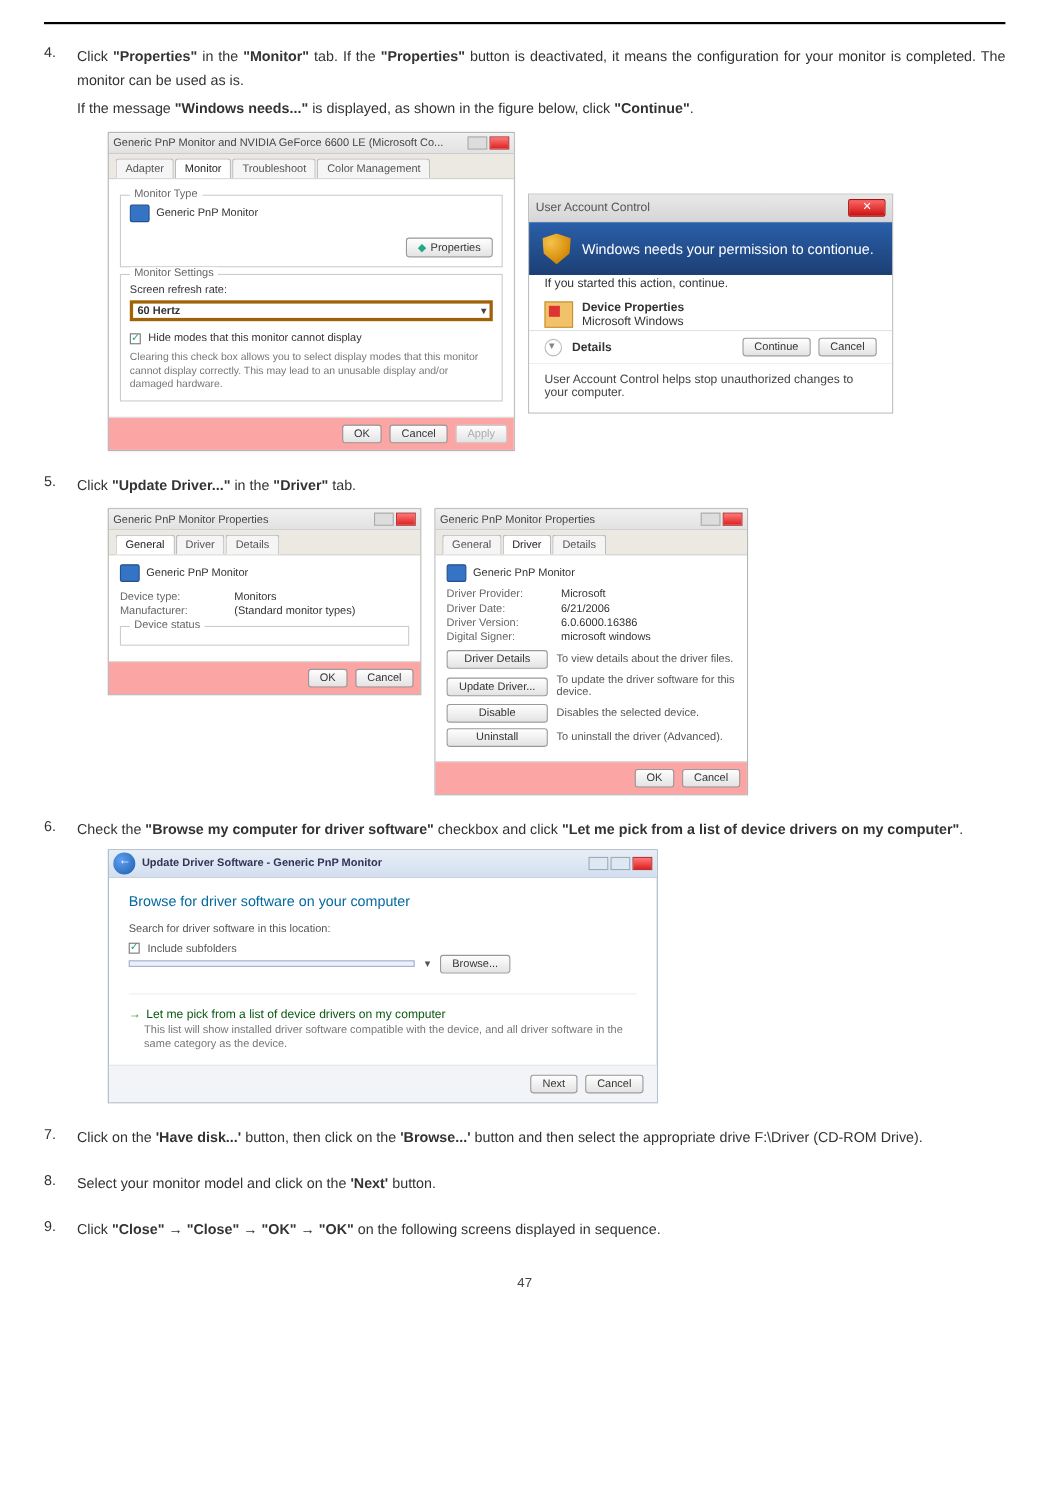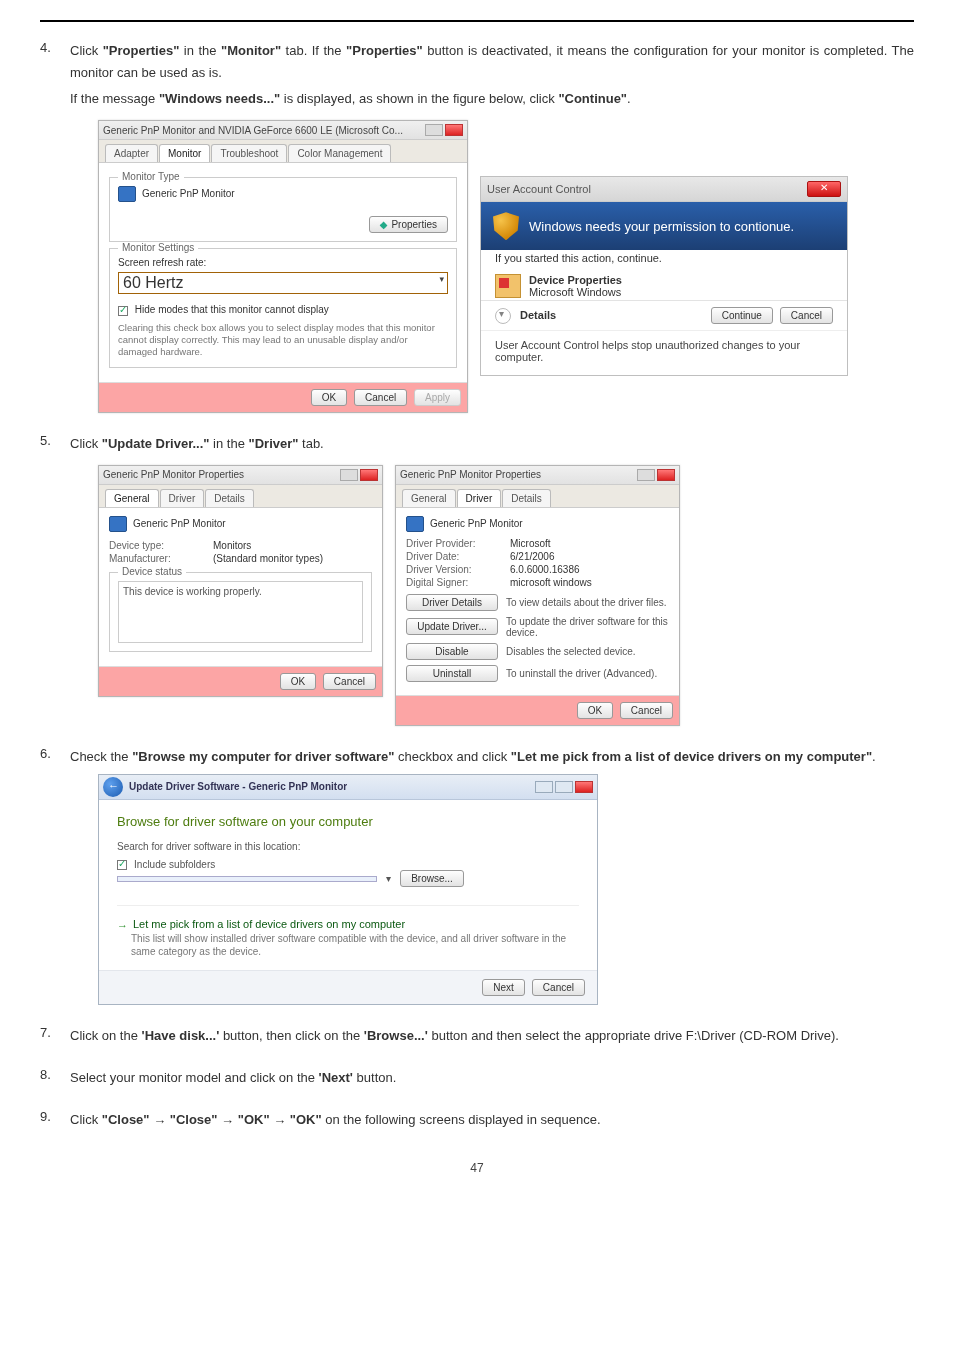--- a/index.html
+++ b/index.html
@@ -41,31 +41,31 @@
   .winbtn { width: 18px; height: 12px; border: 1px solid #aaa; background: #ddd; display:inline-block; }
   .winbtn.close { background: linear-gradient(#f77,#d22); border-color:#b33; }
   .win .tabs { display:flex; gap:1px; padding: 4px 6px 0 6px; background:#ece9e2; border-bottom:1px solid #ccc; }
   .tab { padding: 3px 8px; border: 1px solid #bbb; border-bottom: none; background:#f5f5f5; border-radius:3px 3px 0 0; font-size:10px; color:#555; }
   .tab.active { background:#fff; font-weight:normal; color:#222; }
   .win .body { background:#fff; padding: 8px 10px; }
   .groupbox { border:1px solid #ccc; margin:6px 0; padding:8px; position:relative; }
   .groupbox .legend { position:absolute; top:-7px; left:8px; background:#fff; padding:0 4px; font-size:10px; color:#666; }
   .btn { display:inline-block; padding:2px 10px; border:1px solid #999; background:linear-gradient(#fefefe,#e3e3e3); border-radius:3px; font-size:10px; color:#333; }
   .btn.disabled { color:#aaa; border-color:#ccc; }
-  .select { border:1px solid #a16207; padding:1px 16px 1px 4px; background:#fff; position:relative; display:inline-block; min-width:120px; font-size:16px; }
+  .select { border:3px solid #a16207; padding:1px 16px 1px 4px; background:#fff; position:relative; display:inline-block; min-width:120px; font-size:10px;font-weight:bold; }
   .select::after { content:"▾"; position:absolute; right:3px; top:1px; font-size:9px; color:#444; }
   .chk { display:inline-block; width:10px; height:10px; border:1px solid #777; background:#fff; margin-right:4px; vertical-align:middle; position:relative; }
   .chk.checked::after { content:"✓"; position:absolute; left:0; top:-3px; font-size:10px; color:#2a6; }
   .btnrow { text-align:right; padding:6px; border-top:1px solid #ddd; background:#fca5a5; }
   .btnrow .btn { margin-left:4px; }
 
   .monicon { width:18px; height:16px; background:#3573c4; display:inline-block; border:1px solid #24518b; border-radius:2px; vertical-align:middle; margin-right:6px; }
 
   
-  .uac { border:1px solid #bfbfbf; background:#fff; width:368px; font-size:11px; }
+  .uac { border:1px solid #bfbfbf; background:#fff; width:332px; font-size:11px; }
   .uac .titlebar2 { display:flex; align-items:center; justify-content:space-between; padding:4px 6px; background:linear-gradient(#e8e8e8,#d6d6d6); border-bottom:1px solid #ccc; color:#555; font-size:11px; }
   .uac .closex { width:34px; height:16px; background:linear-gradient(#f66,#c11); border:1px solid #a11; border-radius:2px; position:relative; }
   .uac .closex::after { content:"✕"; color:#fff; font-size:10px; position:absolute; left:12px; top:0; }
   .uac .banner { display:flex; align-items:center; gap:10px; background:linear-gradient(#2a5faa,#1c3f74); color:#fff; padding:10px 12px; font-size:13px; }
   .shield { width:26px; height:28px; background:radial-gradient(circle at 30% 30%, #f6c34a, #d48806 70%); clip-path: polygon(50% 0, 100% 15%, 95% 65%, 50% 100%, 5% 65%, 0 15%); }
   .uac .content { padding:2px 14px; font-size:11px; color:#333; }
   .devicon { width:26px; height:24px; background:#f2c26b; display:inline-block; border:1px solid #c49133; vertical-align:middle; margin-right:8px; position:relative; }
   .devicon::after { content:""; position:absolute; left:3px; top:3px; width:10px; height:10px; background:#d33; }
   .uac .details { display:flex; align-items:center; justify-content:space-between; padding:6px 14px; border-top:1px solid #e3e3e3; }
   .chevron { width:16px; height:16px; border:1px solid #bbb; border-radius:8px; display:inline-block; position:relative; vertical-align:middle; margin-right:6px; }
@@ -84,21 +84,21 @@
   
   .wiz { width:500px; border:1px solid #a8b4c2; background:#fff; font-size:11px; }
   .wiz .titlebar3 { display:flex; align-items:center; justify-content:space-between; padding:2px 4px; background:linear-gradient(#e8eef6,#d3dff0); border-bottom:1px solid #b8c6da; }
   .wiz .wiconrow2 { display:flex; gap:2px; }
   .wiconbtn { width:18px; height:12px; border:1px solid #9ab; background:#dfe8f2; }
   .wiconbtn.close2 { background:linear-gradient(#f77,#d22); border-color:#b33; }
   .wiz .titlebar3 .wt { display:flex; align-items:center; gap:6px; font-size:10px; color:#335;font-weight:bold; }
   .backarr { width:20px; height:20px; border-radius:10px; background:radial-gradient(circle at 35% 35%, #5ea0ee, #1b5bb0); position:relative; }
   .backarr::after { content:"←"; color:#fff; position:absolute; left:5px; top:1px; font-size:11px; }
   .wiz .wizbody { padding:14px 18px 6px 18px; }
-  .wizhead { color:#4d7c0f; font-size:13px; margin-bottom:12px; }
+  .wizhead { color:#0369a1; font-size:13px; margin-bottom:12px; }
   .pathbox { border:1px solid #aac; background:#e9f0fb; padding:2px 4px; font-size:10px; color:#336; display:inline-block; min-width:260px; margin-right:6px; }
   .wizopt { border-top:1px solid #eee; margin-top:18px; padding:12px 0 6px 0; }
   .wizopt .titlearrow { color:#0b5912; font-size:11px; }
   .arrow-r { color:#2a8f2a; margin-right:5px; }
   .wizopt .sub { font-size:10px; color:#777; margin:2px 0 0 14px; line-height:1.3; }
   .wiz .btnrow2 { text-align:right; padding:8px 12px; border-top:1px solid #e3e6ec; background:#f2f4f8; }
 
   .page-num { text-align:center; font-size:12px; color:#444; margin-top:30px; }
 </style>
 </head>
@@ -226,21 +226,20 @@
           <div class="kv">
               <span class="k">Device type:</span>
               <span class="v">Monitors</span>
             </div>
           <div class="kv">
               <span class="k">Manufacturer:</span>
               <span class="v">(Standard monitor types)</span>
             </div>
           <div class="groupbox" style="margin-top:8px;">
             <span class="legend">Device status</span>
-            <div style="border:1px solid #ccc;padding:4px;height:62px;font-size:10px;color:#555;background:#fff;">This device is working properly.</div>
           </div>
         </div>
         <div class="btnrow">
           <span class="btn">OK</span>
           <span class="btn">Cancel</span>
         </div>
       </div>
 
       <div class="win smallwin">
         <div class="titlebar">

